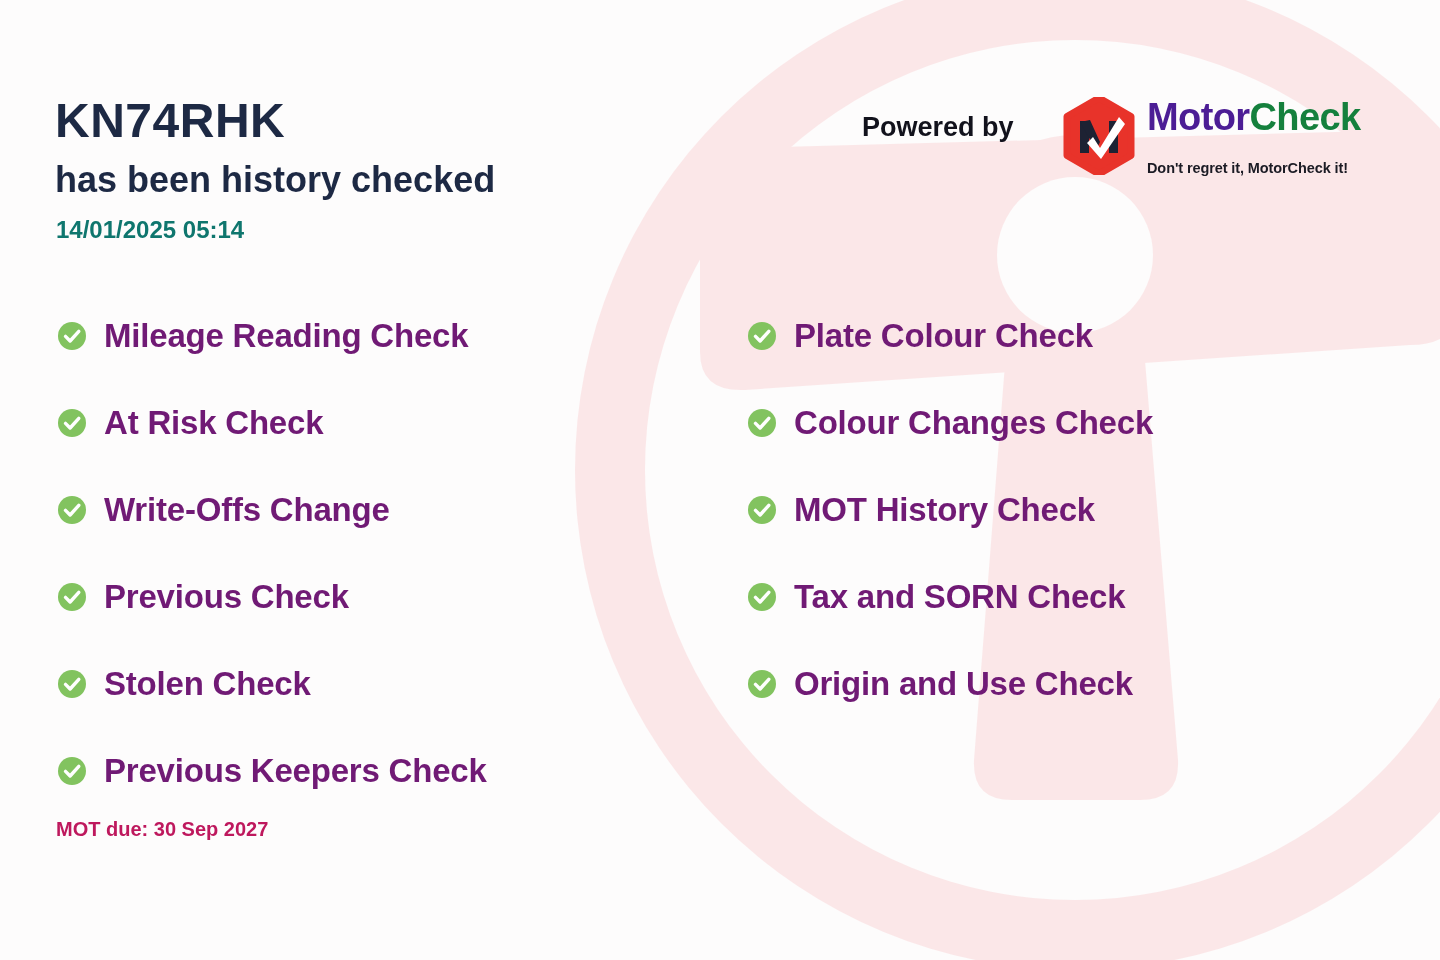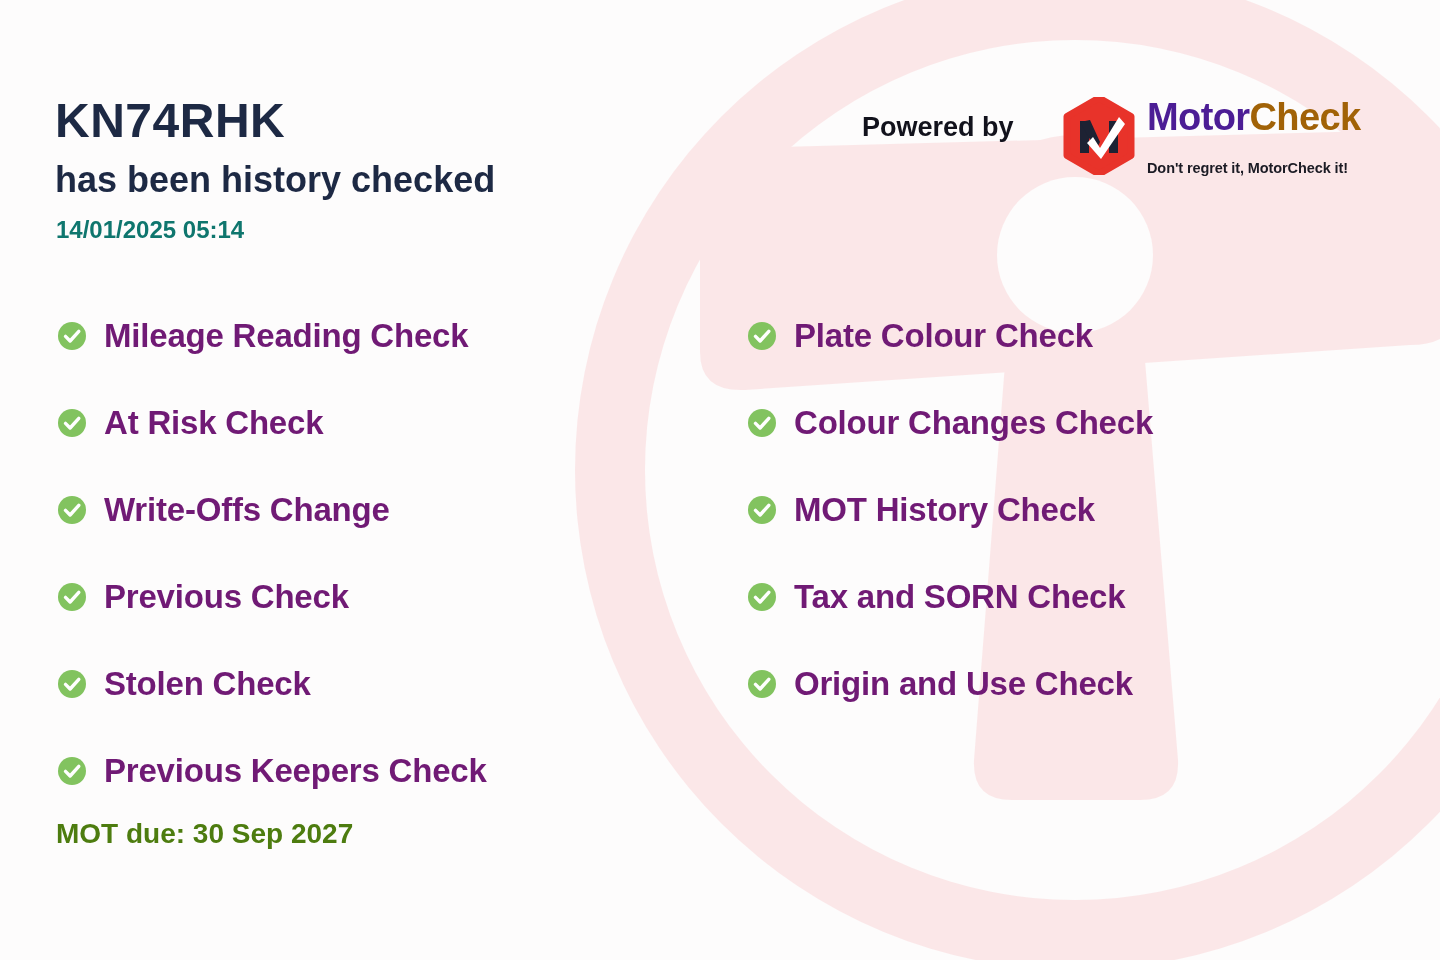--- a/index.html
+++ b/index.html
@@ -94,21 +94,21 @@
     margin-top: 2px;
   }
   .wordmark {
     font-size: 38px;
     font-weight: bold;
     letter-spacing: -0.6px;
     line-height: 1;
     white-space: nowrap;
   }
   .wordmark .w-motor { color: #4c1d95; }
-  .wordmark .w-check { color: #a16207; }
+  .wordmark .w-check { color: #15803d; }
   .tagline {
     font-size: 14.5px;
     font-weight: bold;
     color: #1b1b24;
     letter-spacing: -0.1px;
     margin-top: 24px;
     white-space: nowrap;
   }
 
   
@@ -139,23 +139,23 @@
     letter-spacing: -0.2px;
     white-space: nowrap;
     line-height: 1;
   }
 
   
   .mot-due {
     position: absolute;
     left: 56px;
     top: 818px;
-    font-size: 28px;
-    font-weight: bold;
-    color: #4d7c0f;
+    font-size: 20px;
+    font-weight: bold;
+    color: #be185d;
     white-space: nowrap;
   }
 </style>
 </head>
 <body>
 
 <div id="stage">
 
   <svg id="watermark" viewBox="0 0 1440 960" aria-hidden="true">
     <defs>

